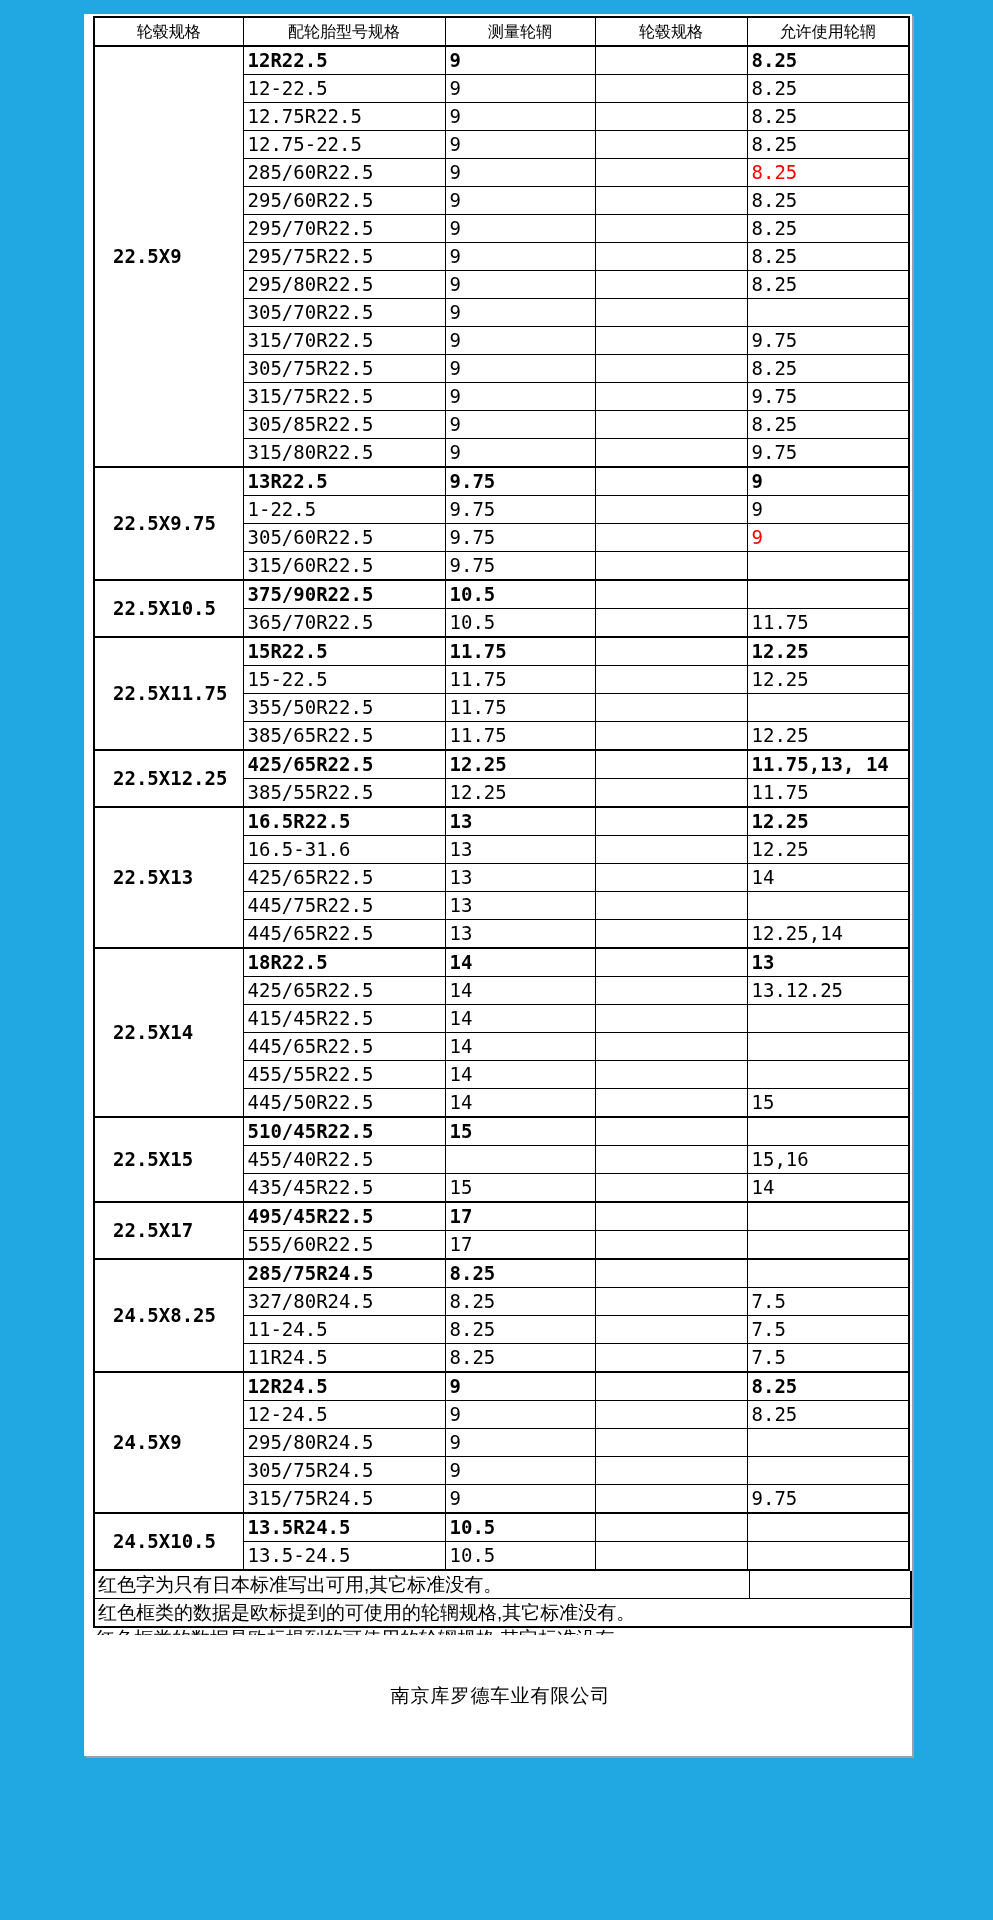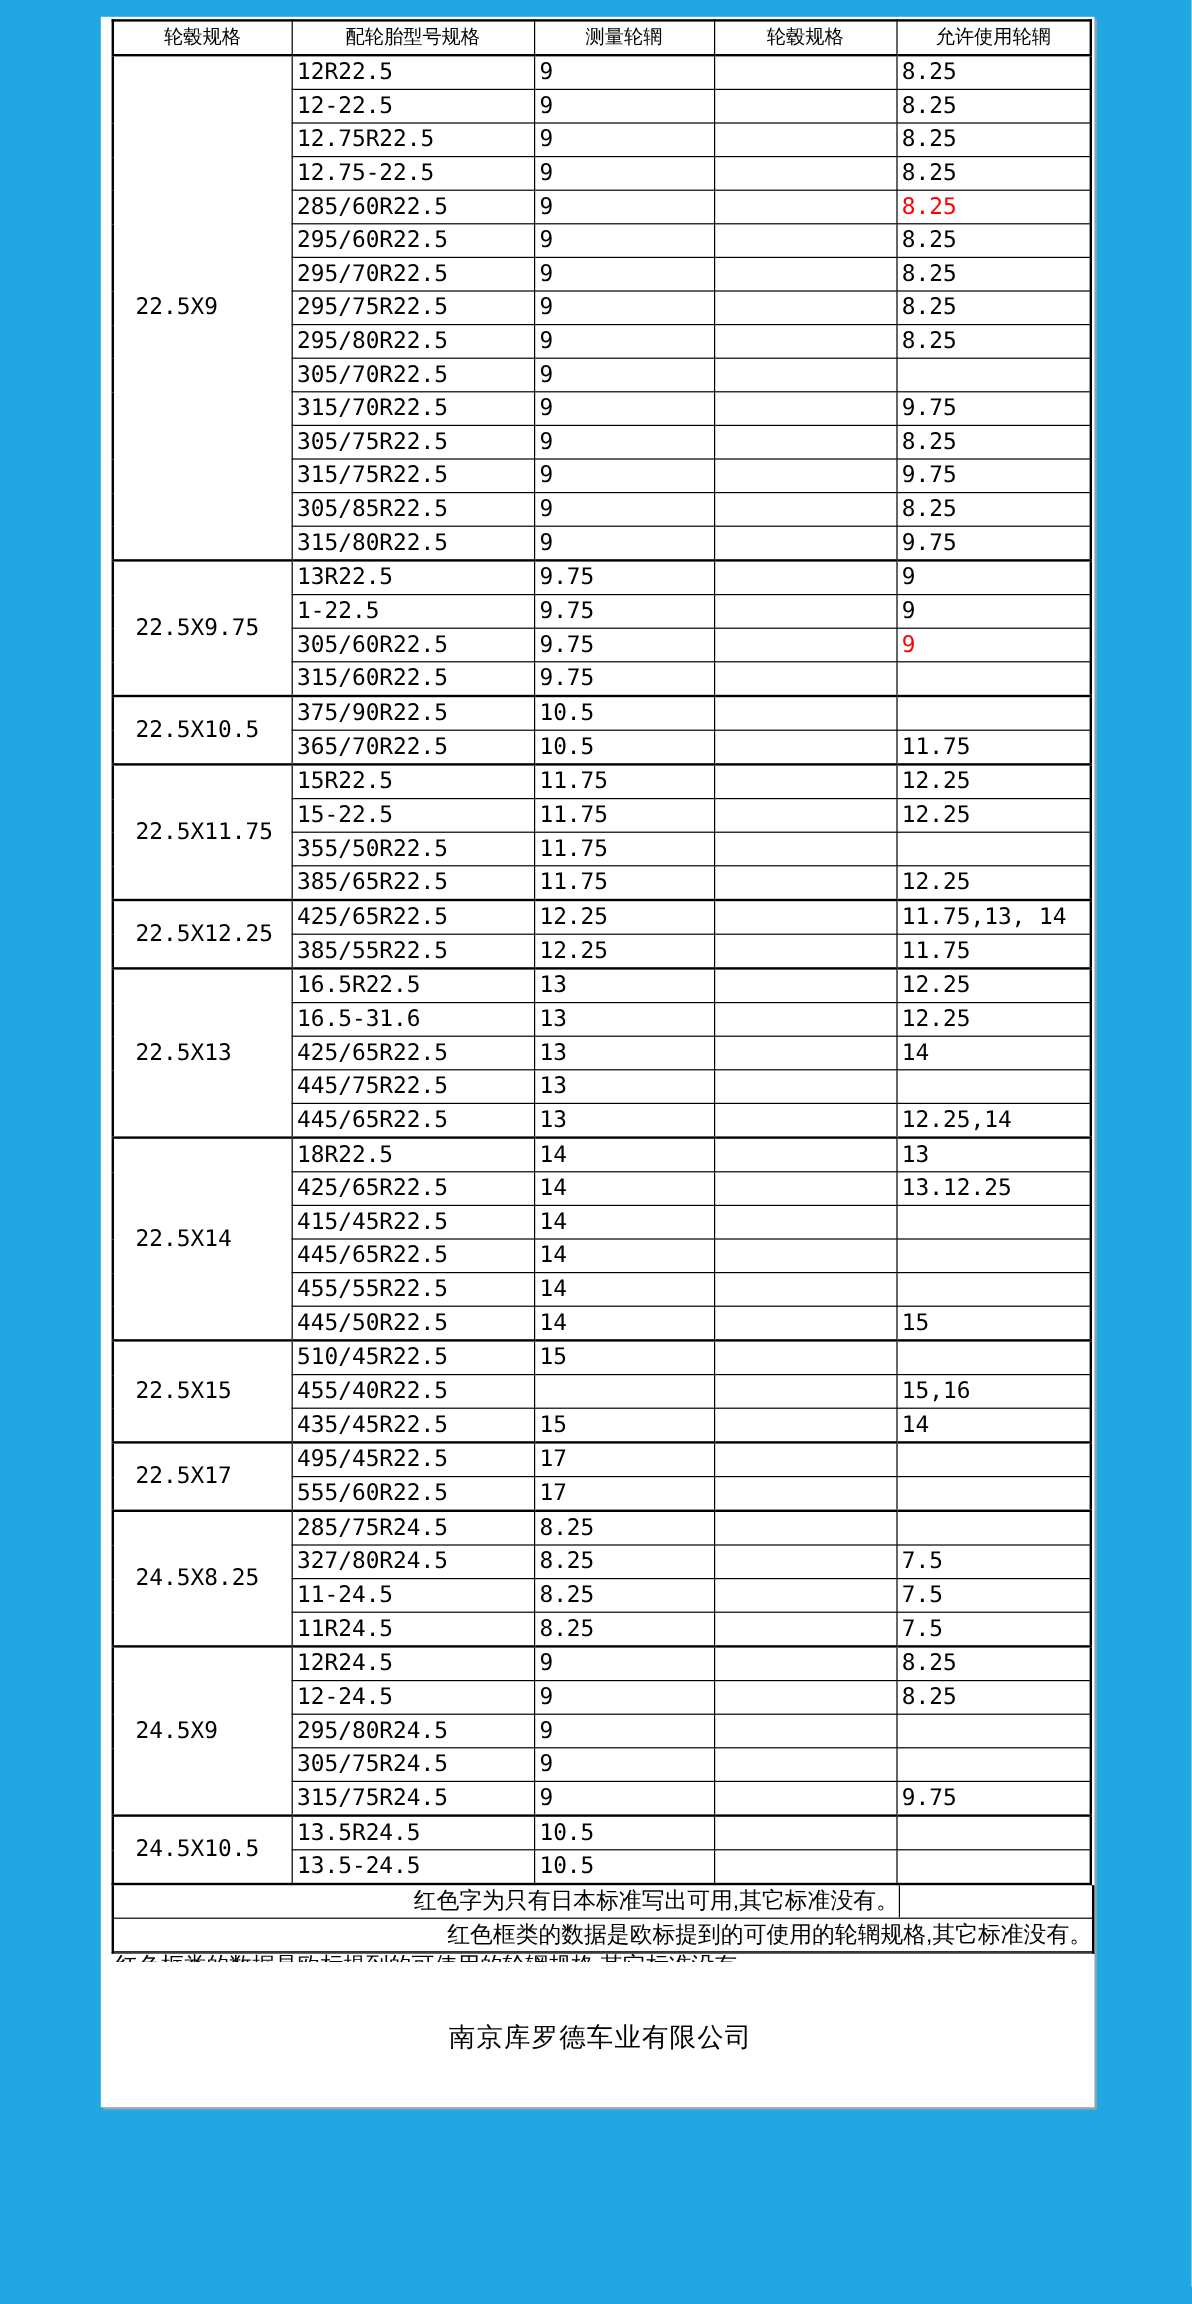--- a/index.html
+++ b/index.html
@@ -40,56 +40,56 @@
   }
   table.spec td{
     border:1px solid #000;
     height:27px;line-height:27px;
     font-size:19px;
     font-family:"DejaVu Sans Mono","Liberation Mono",monospace;
     text-align:left;
     padding:0 2px 0 4px;
     white-space:nowrap;overflow:hidden;
   }
-  table.spec tr.group-start td{border-top:2px solid #000;}
+  table.spec tr.group-start td{border-top:2px solid #000;font-weight:bold;}
   table.spec td.hub{
     vertical-align:middle;
     padding-left:18px;
   }
   table.spec td.red{color:#ff0000;}
   .footer-notes{
     width:815px;
     margin-left:9px;
     border-left:2px solid #000;
     border-right:2px solid #000;
     border-bottom:1px solid #000;
   }
   .note-row{
     display:flex;
     border-bottom:1px solid #000;
     font-size:19px;
     line-height:27px;height:27px;
     white-space:nowrap;overflow:hidden;
   }
   .note-row:last-child{border-bottom:1px solid #000;}
-  .note-text{flex:0 0 651px;border-right:1px solid #000;padding-left:3px;overflow:hidden;text-align:right;}
+  .note-text{flex:0 0 651px;border-right:1px solid #000;padding-left:3px;overflow:hidden;}
   .note-text.wide{flex:1 1 auto;border-right:none;}
   .note-side{flex:1 1 auto;}
   .note-clip{
     width:815px;margin-left:9px;
     height:7px;overflow:hidden;
     font-size:19px;line-height:22px;
     white-space:nowrap;
     padding-left:3px;
   }
   .company-area{
     width:815px;margin-left:9px;
     text-align:center;
     padding-top:48px;
-    font-size:22px;
+    font-size:19px;
     letter-spacing:1px;
   }
 </style>
 </head>
 <body>
 
 <div class="panel">
 
   <table class="spec">
     <colgroup>

